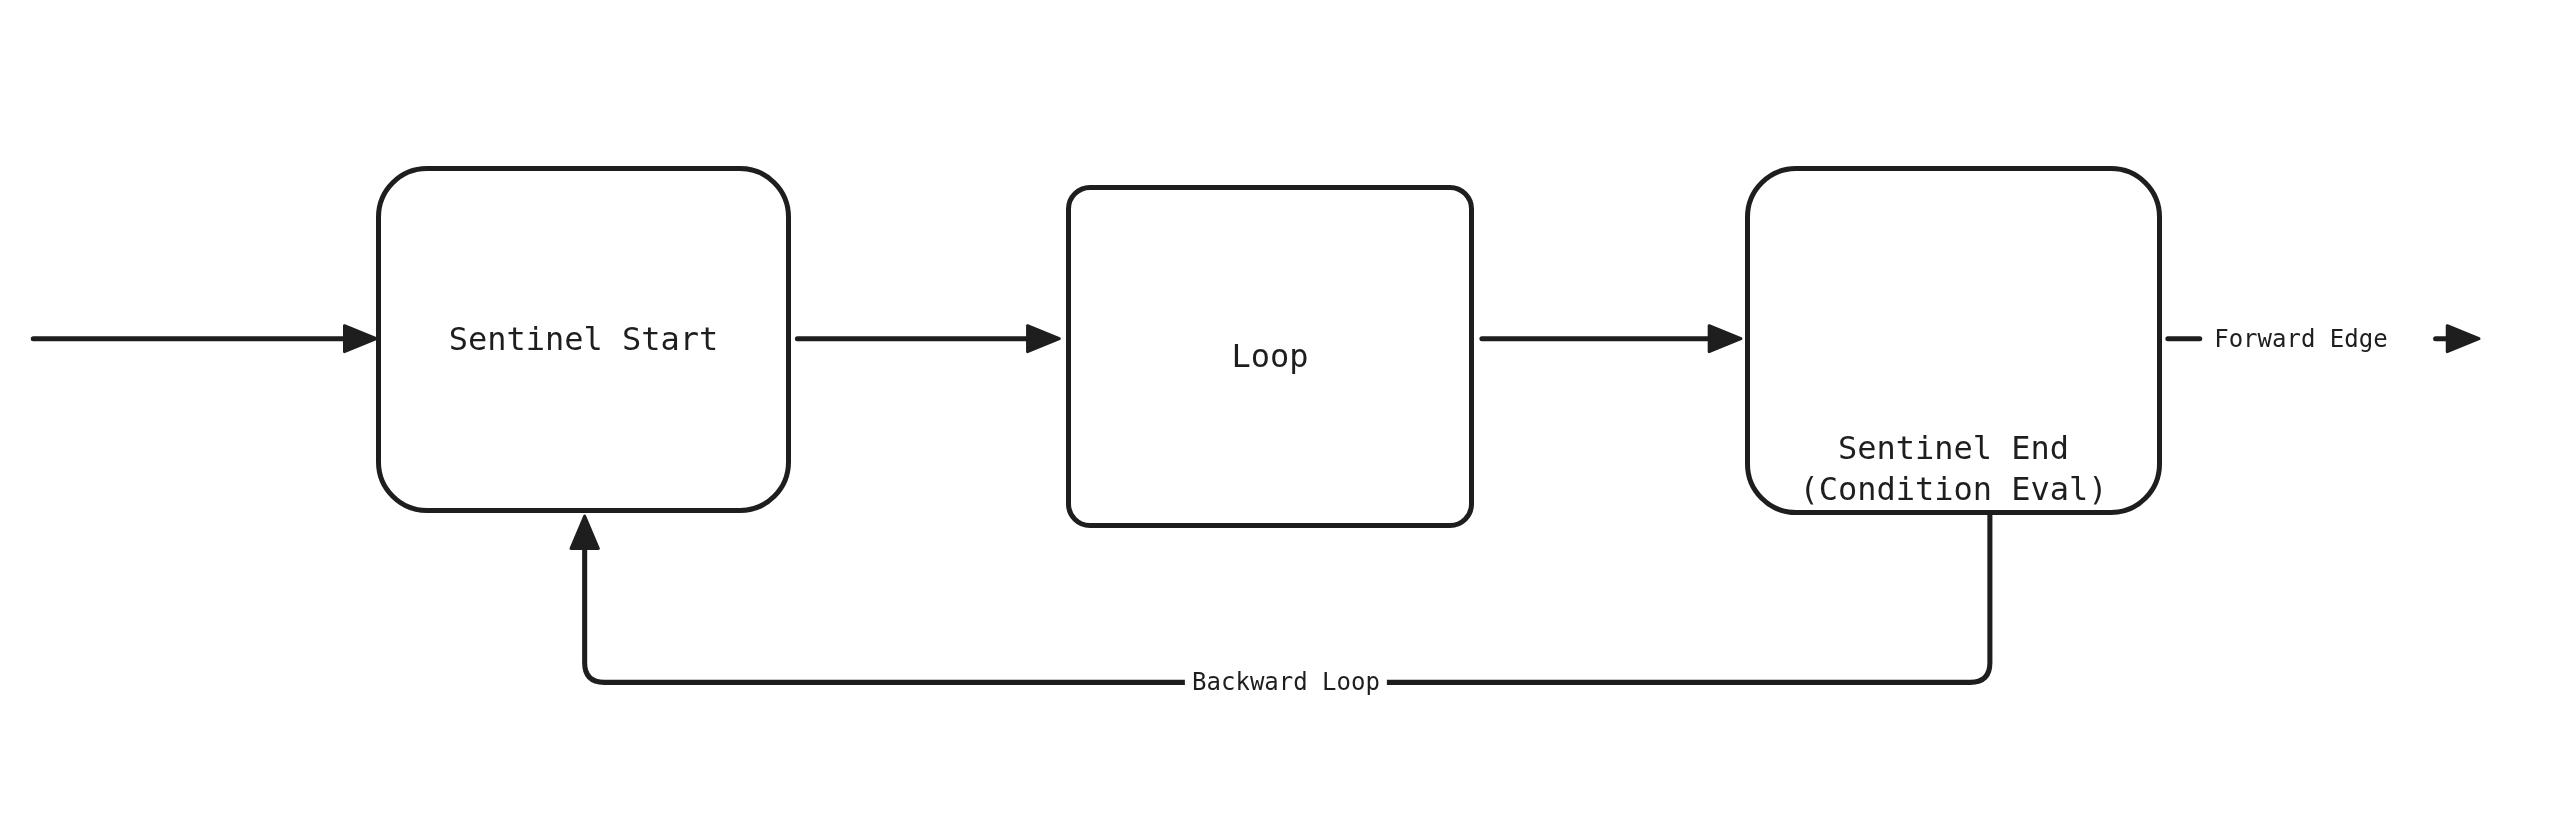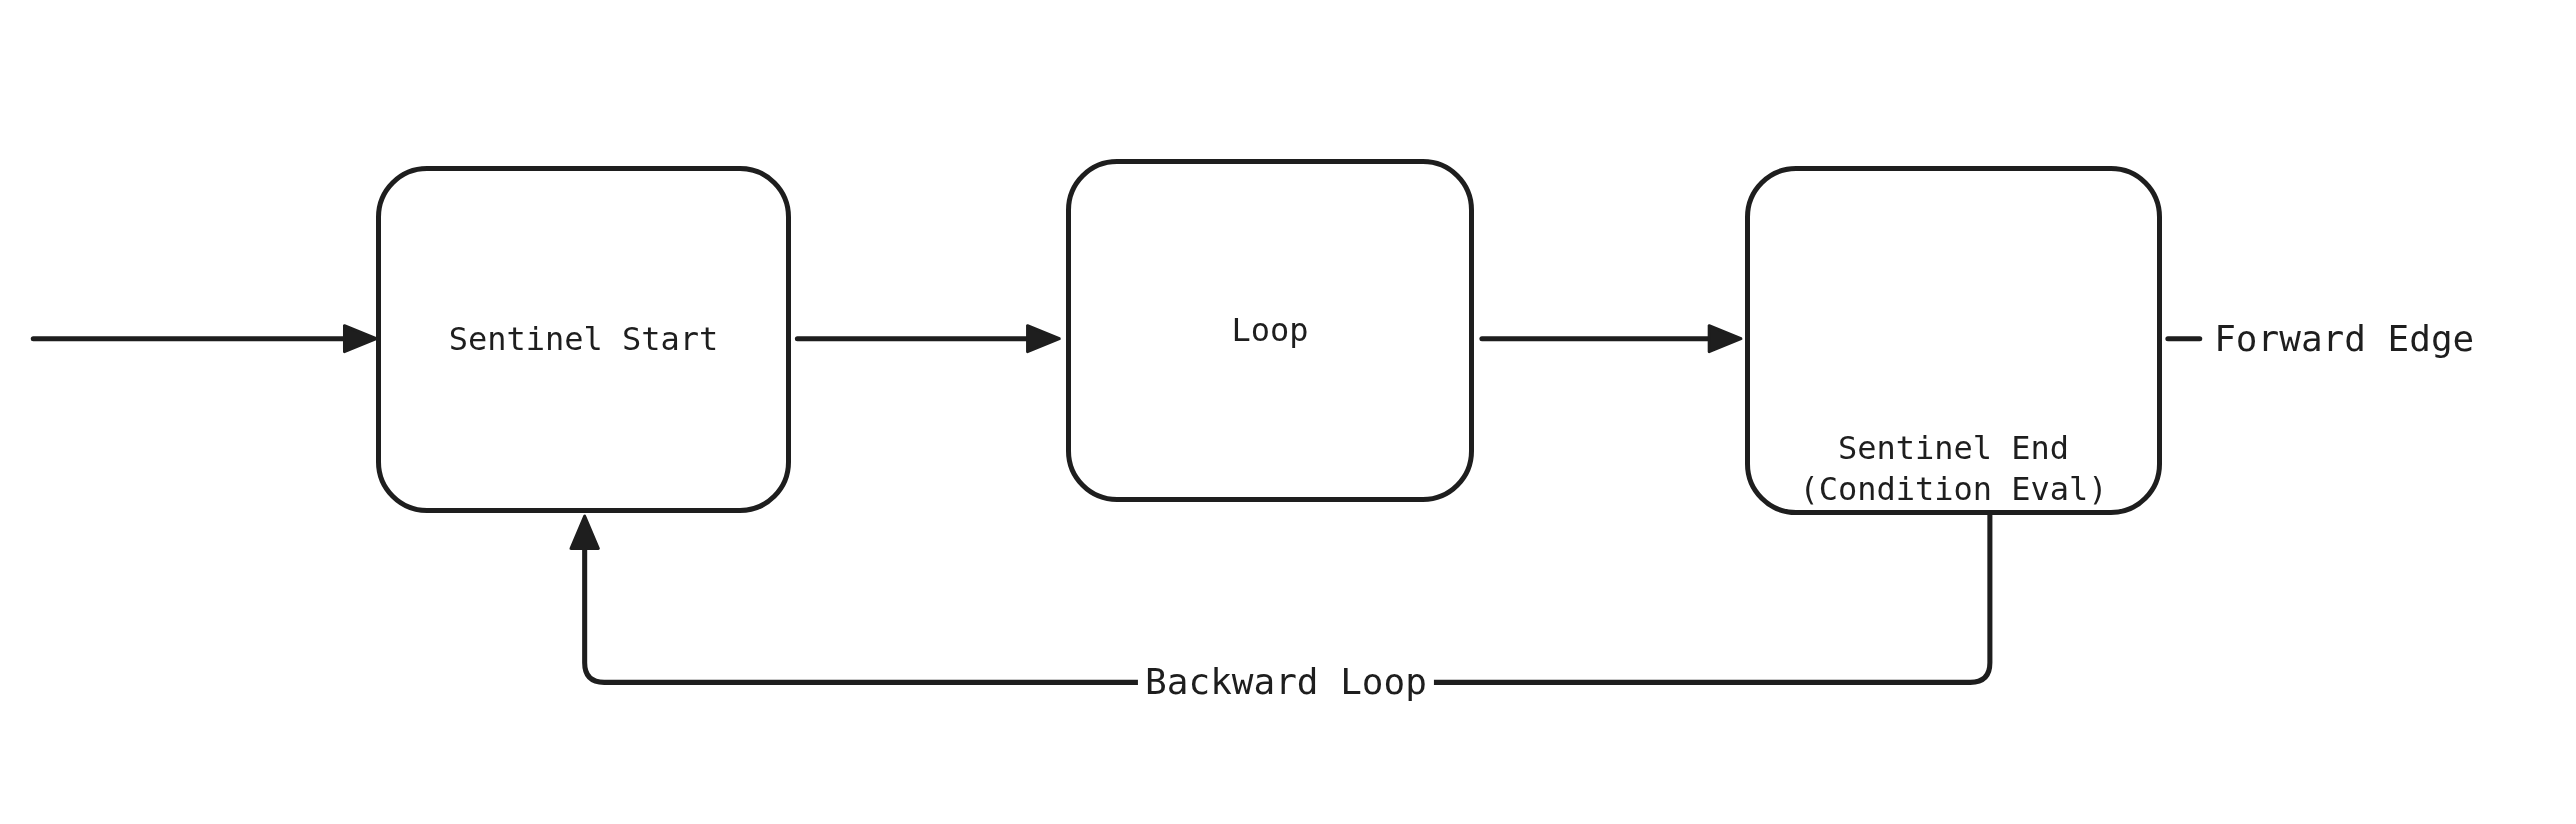--- a/index.html
+++ b/index.html
@@ -52,21 +52,21 @@
   .node-label {
     font-size: 32px;
     line-height: 41px;
     color: #1e1e1e;
     text-align: center;
     white-space: pre-line;
     letter-spacing: 0px;
   }
   .edge-label {
     position: absolute;
-    font-size: 36px;
+    font-size: 24px;
     line-height: 38px;
     color: #1e1e1e;
     background: #ffffff;
     padding: 1.4px 7.2px;
     white-space: nowrap;
   }
   .edge-label.centered {
     transform: translate(-50%, -50%);
   }
   .edge-label.left-anchored {
@@ -105,21 +105,21 @@
       <path class="edge-stroke" d="M2750 712 V916 Q2750 943 2723 943 H835 Q808 943 808 916 V760"></path>
       <polygon class="arrowhead" points="808,713 789,758 827,758"></polygon>
     </g>
 
   </svg>
 
   <div class="node" style="left:376px; top:166px; width:415px; height:347px;">
     <div class="node-label">Sentinel Start</div>
   </div>
 
-  <div class="node" style="left:1066px; top:159px; width:408px; height:343px;">
+  <div class="node" style="left:1066px; top:185px; width:408px; height:343px;border-radius:24px;">
     <div class="node-label">Loop</div>
   </div>
 
   <div class="node" style="left:1745px; top:166px; width:417px; height:349px;align-items:flex-end;">
     <div class="node-label">Sentinel End
 (Condition Eval)</div>
   </div>
 
   <div class="edge-label left-anchored" style="left:2207px; top:339px;">Forward Edge</div>
 

